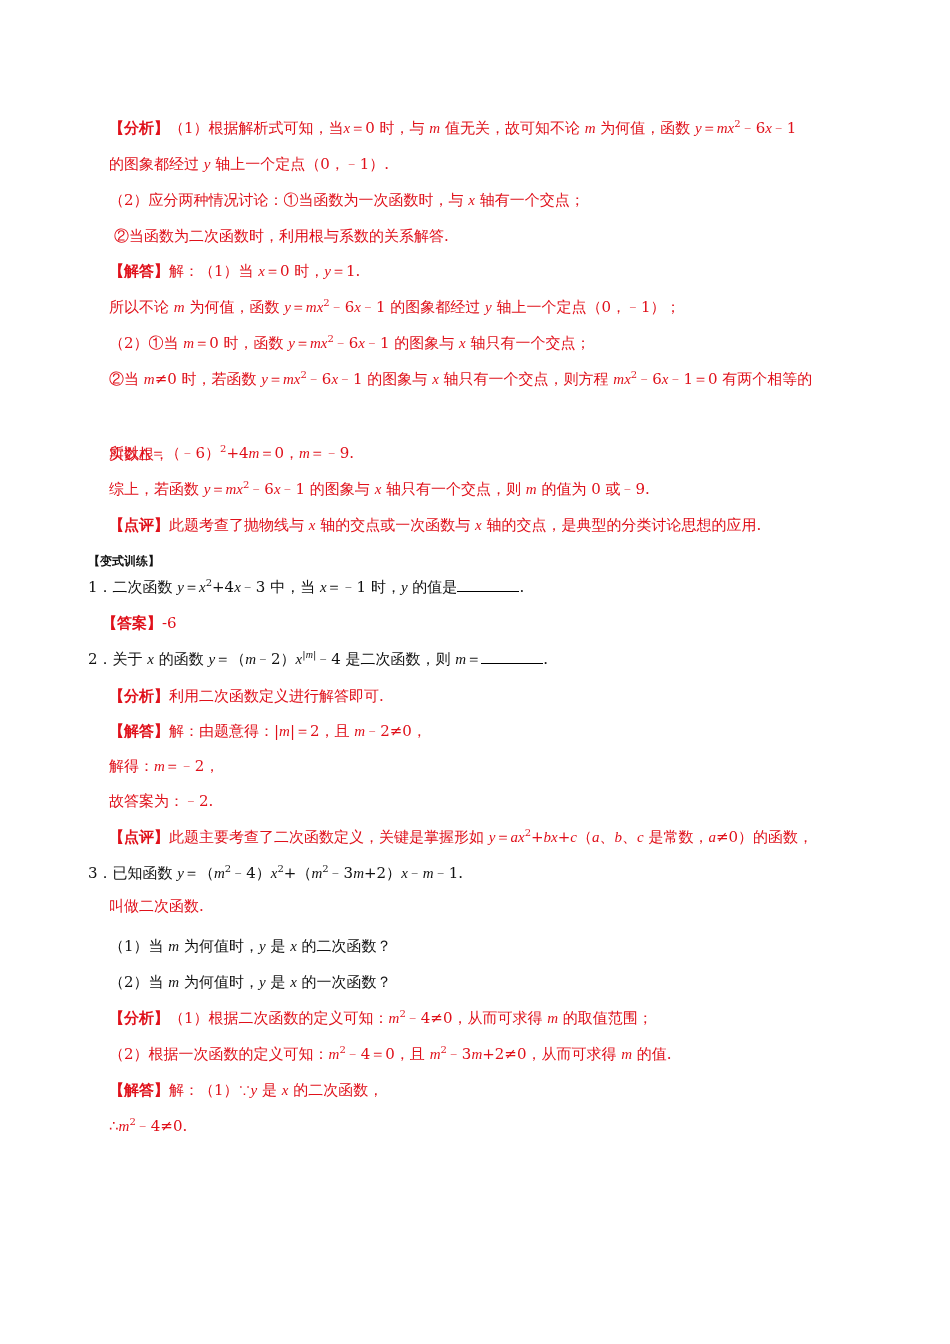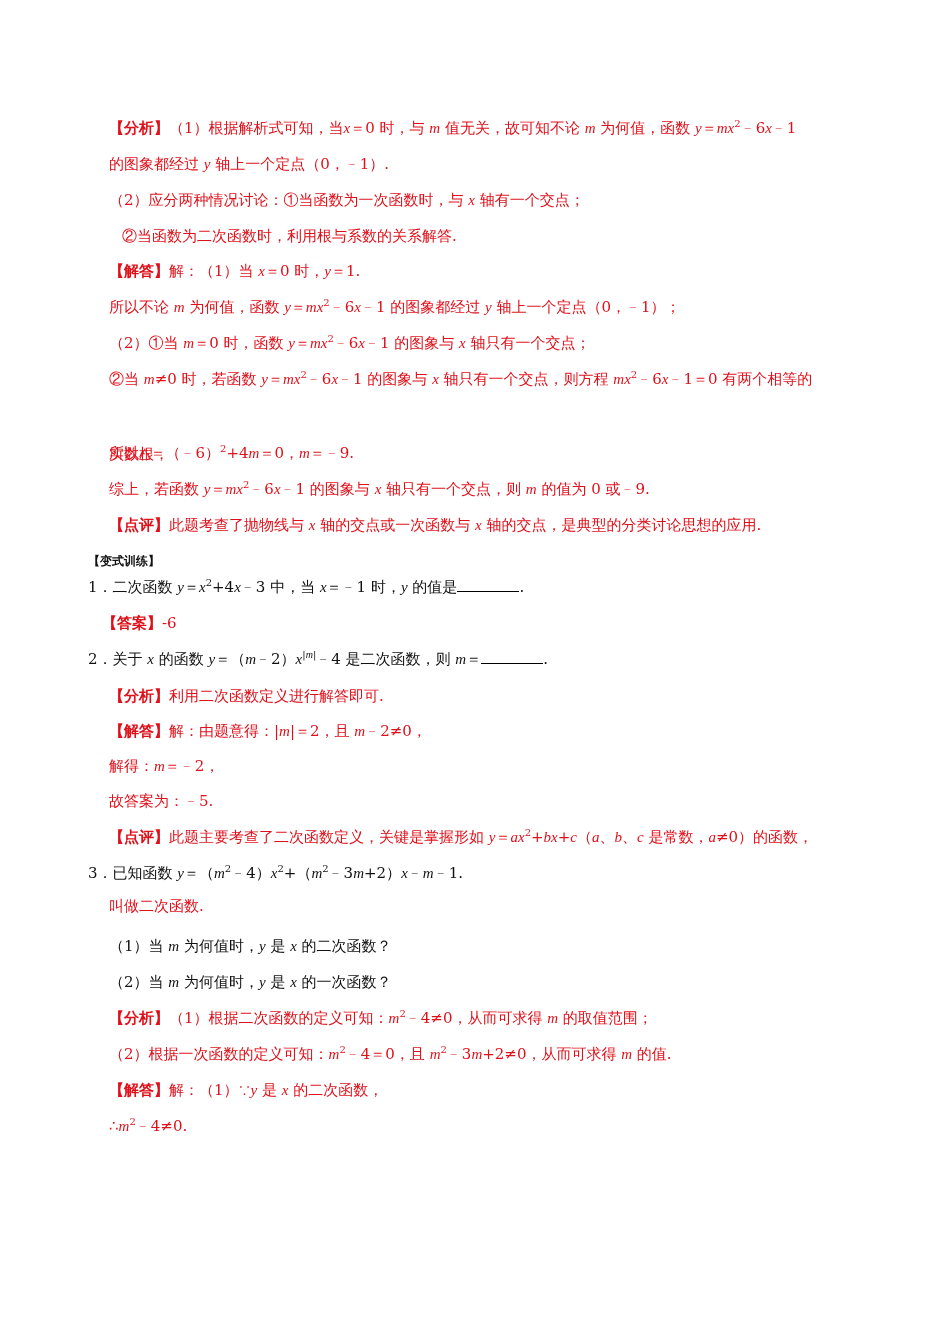--- a/index.html
+++ b/index.html
@@ -16,21 +16,21 @@
 </head>
 <body>
 
 <div>
 
   <div class="line red" style="left:109px;top:118px;">
     <span class="bold">【分析】</span>（1）根据解析式可知，当<i>x</i>＝0 时，与 <i>m</i> 值无关，故可知不论 <i>m</i> 为何值，函数 <i>y</i>＝<i>mx</i><sup>2</sup>﹣6<i>x</i>﹣1
   </div>
   <div class="line red" style="left:109px;top:154px;">的图象都经过 <i>y</i> 轴上一个定点（0，﹣1）.</div>
   <div class="line red" style="left:109px;top:190px;">（2）应分两种情况讨论：①当函数为一次函数时，与 <i>x</i> 轴有一个交点；</div>
-  <div class="line red" style="left:122px;top:226px;text-align:right;">②当函数为二次函数时，利用根与系数的关系解答.</div>
+  <div class="line red" style="left:114px;top:226px;text-align:right;">②当函数为二次函数时，利用根与系数的关系解答.</div>
 
   <div class="line red" style="left:109px;top:261px;">
     <span class="bold">【解答】</span>解：（1）当 <i>x</i>＝0 时，<i>y</i>＝1.
   </div>
   <div class="line red" style="left:109px;top:297px;">所以不论 <i>m</i> 为何值，函数 <i>y</i>＝<i>mx</i><sup>2</sup>﹣6<i>x</i>﹣1 的图象都经过 <i>y</i> 轴上一个定点（0，﹣1）；</div>
   <div class="line red" style="left:109px;top:333px;">（2）①当 <i>m</i>＝0 时，函数 <i>y</i>＝<i>mx</i><sup>2</sup>﹣6<i>x</i>﹣1 的图象与 <i>x</i> 轴只有一个交点；</div>
   <div class="line red" style="left:109px;top:369px;">②当 <i>m</i>≠0 时，若函数 <i>y</i>＝<i>mx</i><sup>2</sup>﹣6<i>x</i>﹣1 的图象与 <i>x</i> 轴只有一个交点，则方程 <i>mx</i><sup>2</sup>﹣6<i>x</i>﹣1＝0 有两个相等的</div>
   <div class="line red" style="left:109px;top:408px;margin-top:36px;">实数根，</div>
   <div class="line red" style="left:109px;top:443px;">所以△＝（﹣6）<sup>2</sup>+4<i>m</i>＝0，<i>m</i>＝﹣9.</div>
   <div class="line red" style="left:109px;top:479px;">综上，若函数 <i>y</i>＝<i>mx</i><sup>2</sup>﹣6<i>x</i>﹣1 的图象与 <i>x</i> 轴只有一个交点，则 <i>m</i> 的值为 0 或﹣9.</div>
@@ -51,21 +51,21 @@
   <div class="line black" style="left:88px;top:649px;">
     <span>2．</span>关于 <i>x</i> 的函数 <i>y</i>＝（<i>m</i>﹣2）<i>x</i><sup>|<i>m</i>|</sup>﹣4 是二次函数，则 <i>m</i>＝<span class="blank"></span>.
   </div>
   <div class="line red" style="left:109px;top:686px;">
     <span class="bold">【分析】</span><span>利用二次函数定义进行解答即可.</span>
   </div>
   <div class="line red" style="left:109px;top:721px;">
     <span class="bold">【解答】</span>解：由题意得：|<i>m</i>|＝2，且 <i>m</i>﹣2≠0，
   </div>
   <div class="line red" style="left:109px;top:756px;text-align:center;">解得：<i>m</i>＝﹣2，</div>
-  <div class="line red" style="left:109px;top:791px;">故答案为：﹣5.</div>
+  <div class="line red" style="left:109px;top:791px;">故答案为：﹣2.</div>
   <div class="line red" style="left:109px;top:827px;">
     <span class="bold">【点评】</span>此题主要考查了二次函数定义，关键是掌握形如 <i>y</i>＝<i>ax</i><sup>2</sup>+<i>bx</i>+<i>c</i>（<i>a</i>、<i>b</i>、<i>c</i> 是常数，<i>a</i>≠0）的函数，
   </div>
   <div class="line red" style="left:109px;top:896px;">叫做二次函数.</div>
 
   <div class="line black" style="left:88px;top:863px;">
     <span>3．</span>已知函数 <i>y</i>＝（<i>m</i><sup>2</sup>﹣4）<i>x</i><sup>2</sup>+（<i>m</i><sup>2</sup>﹣3<i>m</i>+2）<i>x</i>﹣<i>m</i>﹣1.
   </div>
   <div class="line black" style="left:109px;top:936px;">（1）当 <i>m</i> 为何值时，<i>y</i> 是 <i>x</i> 的二次函数？</div>
   <div class="line black" style="left:109px;top:972px;">（2）当 <i>m</i> 为何值时，<i>y</i> 是 <i>x</i> 的一次函数？</div>

